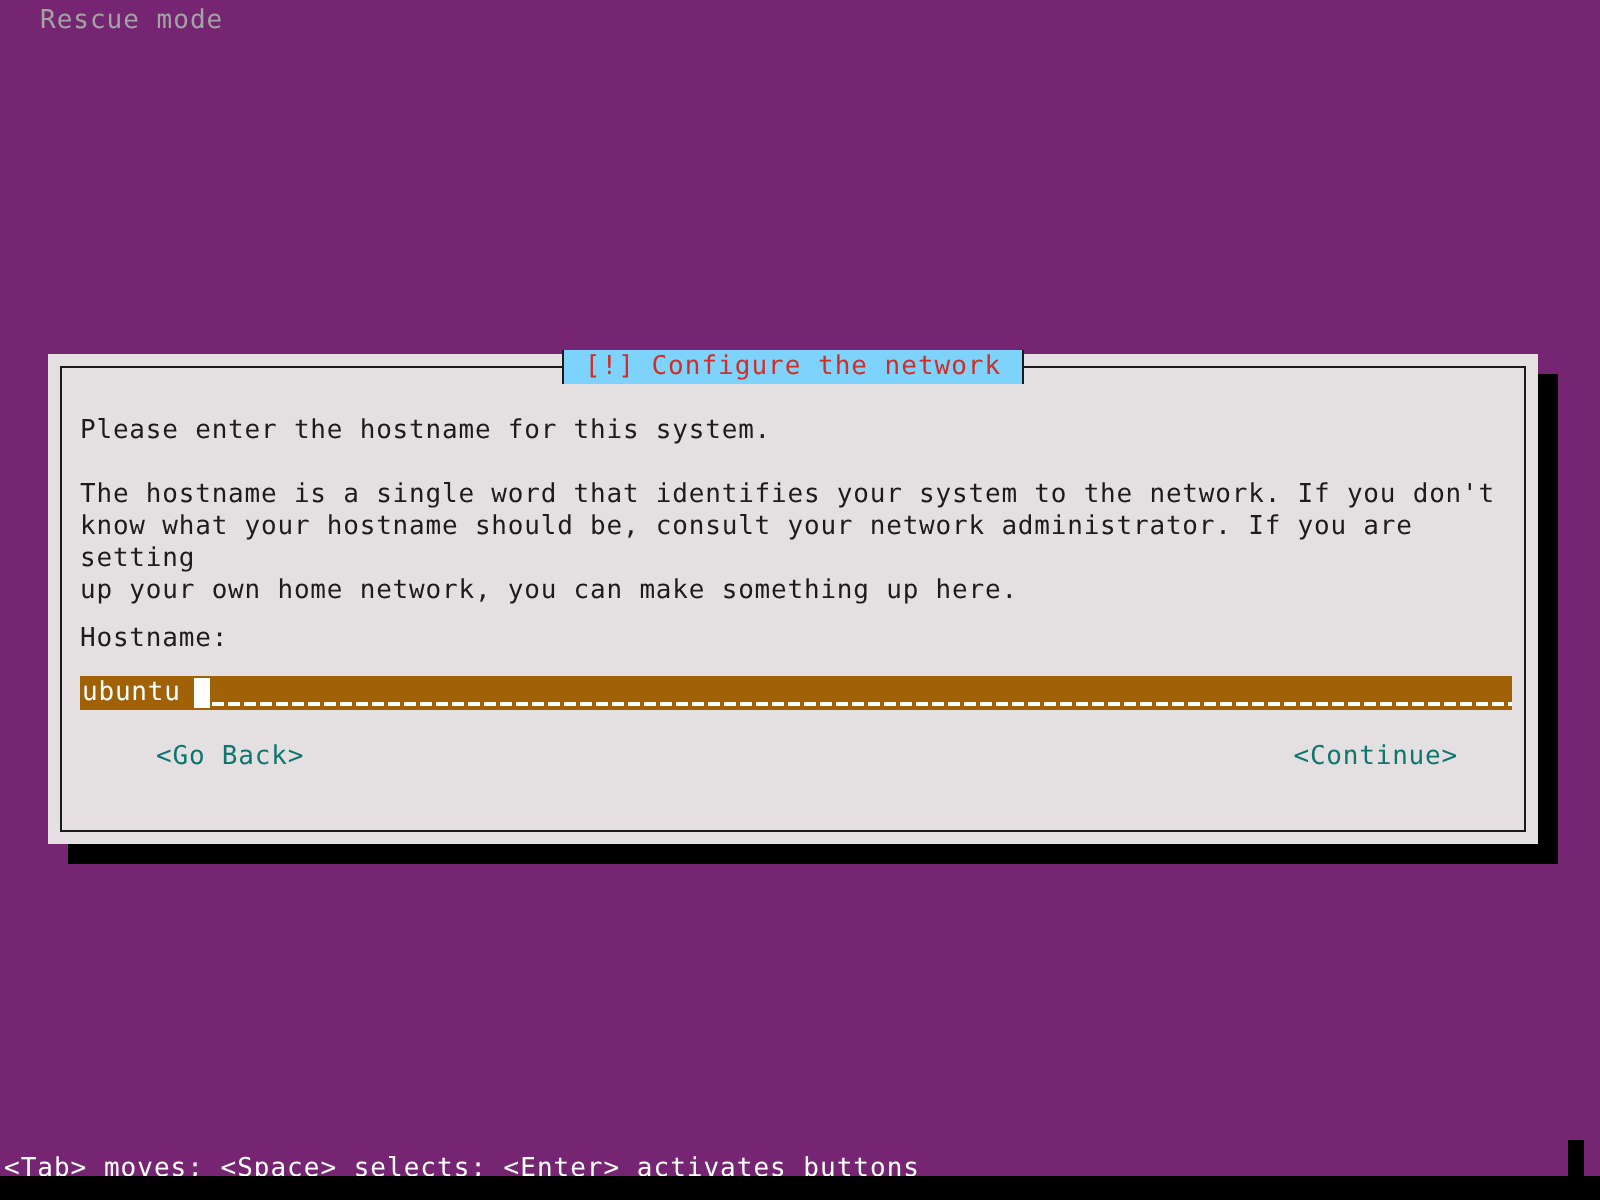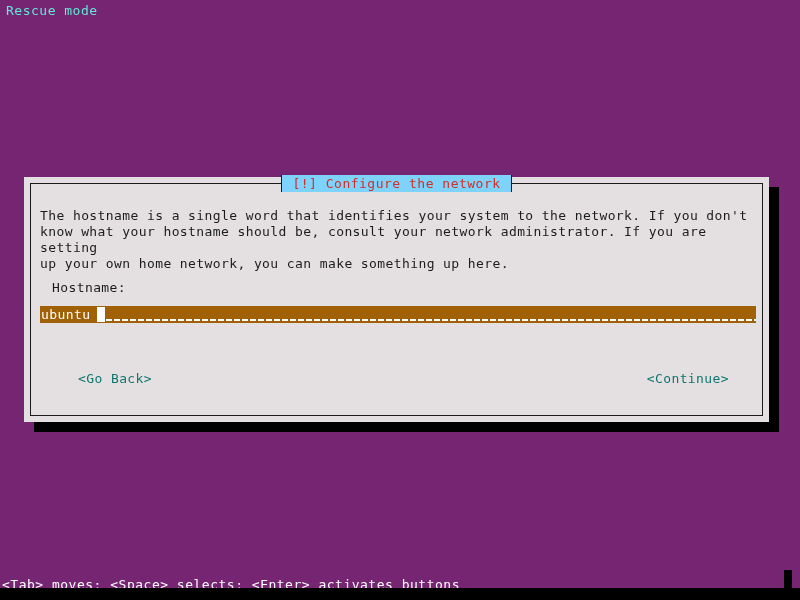--- a/index.html
+++ b/index.html
@@ -19,22 +19,22 @@
   }
 
   
   .topbar {
     position: absolute;
     left: 0;
     top: 0;
     width: 800px;
     height: 22px;
     line-height: 22px;
-    color: #5eead4;
-    padding-left: 6px;
+    color: #a3a3a3;
+    padding-left: 20px;
     box-sizing: border-box;
     letter-spacing: 0.5px;
     white-space: pre;
   }
 
   
   .dialog-shadow {
     position: absolute;
     left: 34px;
     top: 187px;
@@ -123,21 +123,21 @@
     letter-spacing: 0.4px;
     margin: 0;
   }
   .para.intro { margin-bottom: 16px; }
   .para.detail { margin-bottom: 8px; }
 
   .field-label {
     color: #1c1c1c;
     line-height: 16px;
     letter-spacing: 0.4px;
-    margin: 0 0 10px 12px;
+    margin: 0 0 10px 0;
     white-space: pre;
   }
 
   
   .input-row {
     position: relative;
     width: 716px;
     height: 17px;
     background: #a16207;
     overflow: hidden;
@@ -236,20 +236,21 @@
 <div class="dialog">
   <div class="dialog-inner">
 
     <div class="title-wrap">
       <div class="title-rule left"></div>
       <div class="title-text">[!] Configure the network</div>
       <div class="title-rule right"></div>
     </div>
 
     <div class="body">
+      <p class="para intro">Please enter the hostname for this system.</p>
       <p class="para detail">The hostname is a single word that identifies your system to the network. If you don't
 know what your hostname should be, consult your network administrator. If you are setting
 up your own home network, you can make something up here.</p>
 
       <div class="field-label">Hostname:</div>
 
       <div class="input-row">
         <span class="input-value">ubuntu</span>
         <span class="input-cursor"></span>
         <span class="input-underline"></span>

